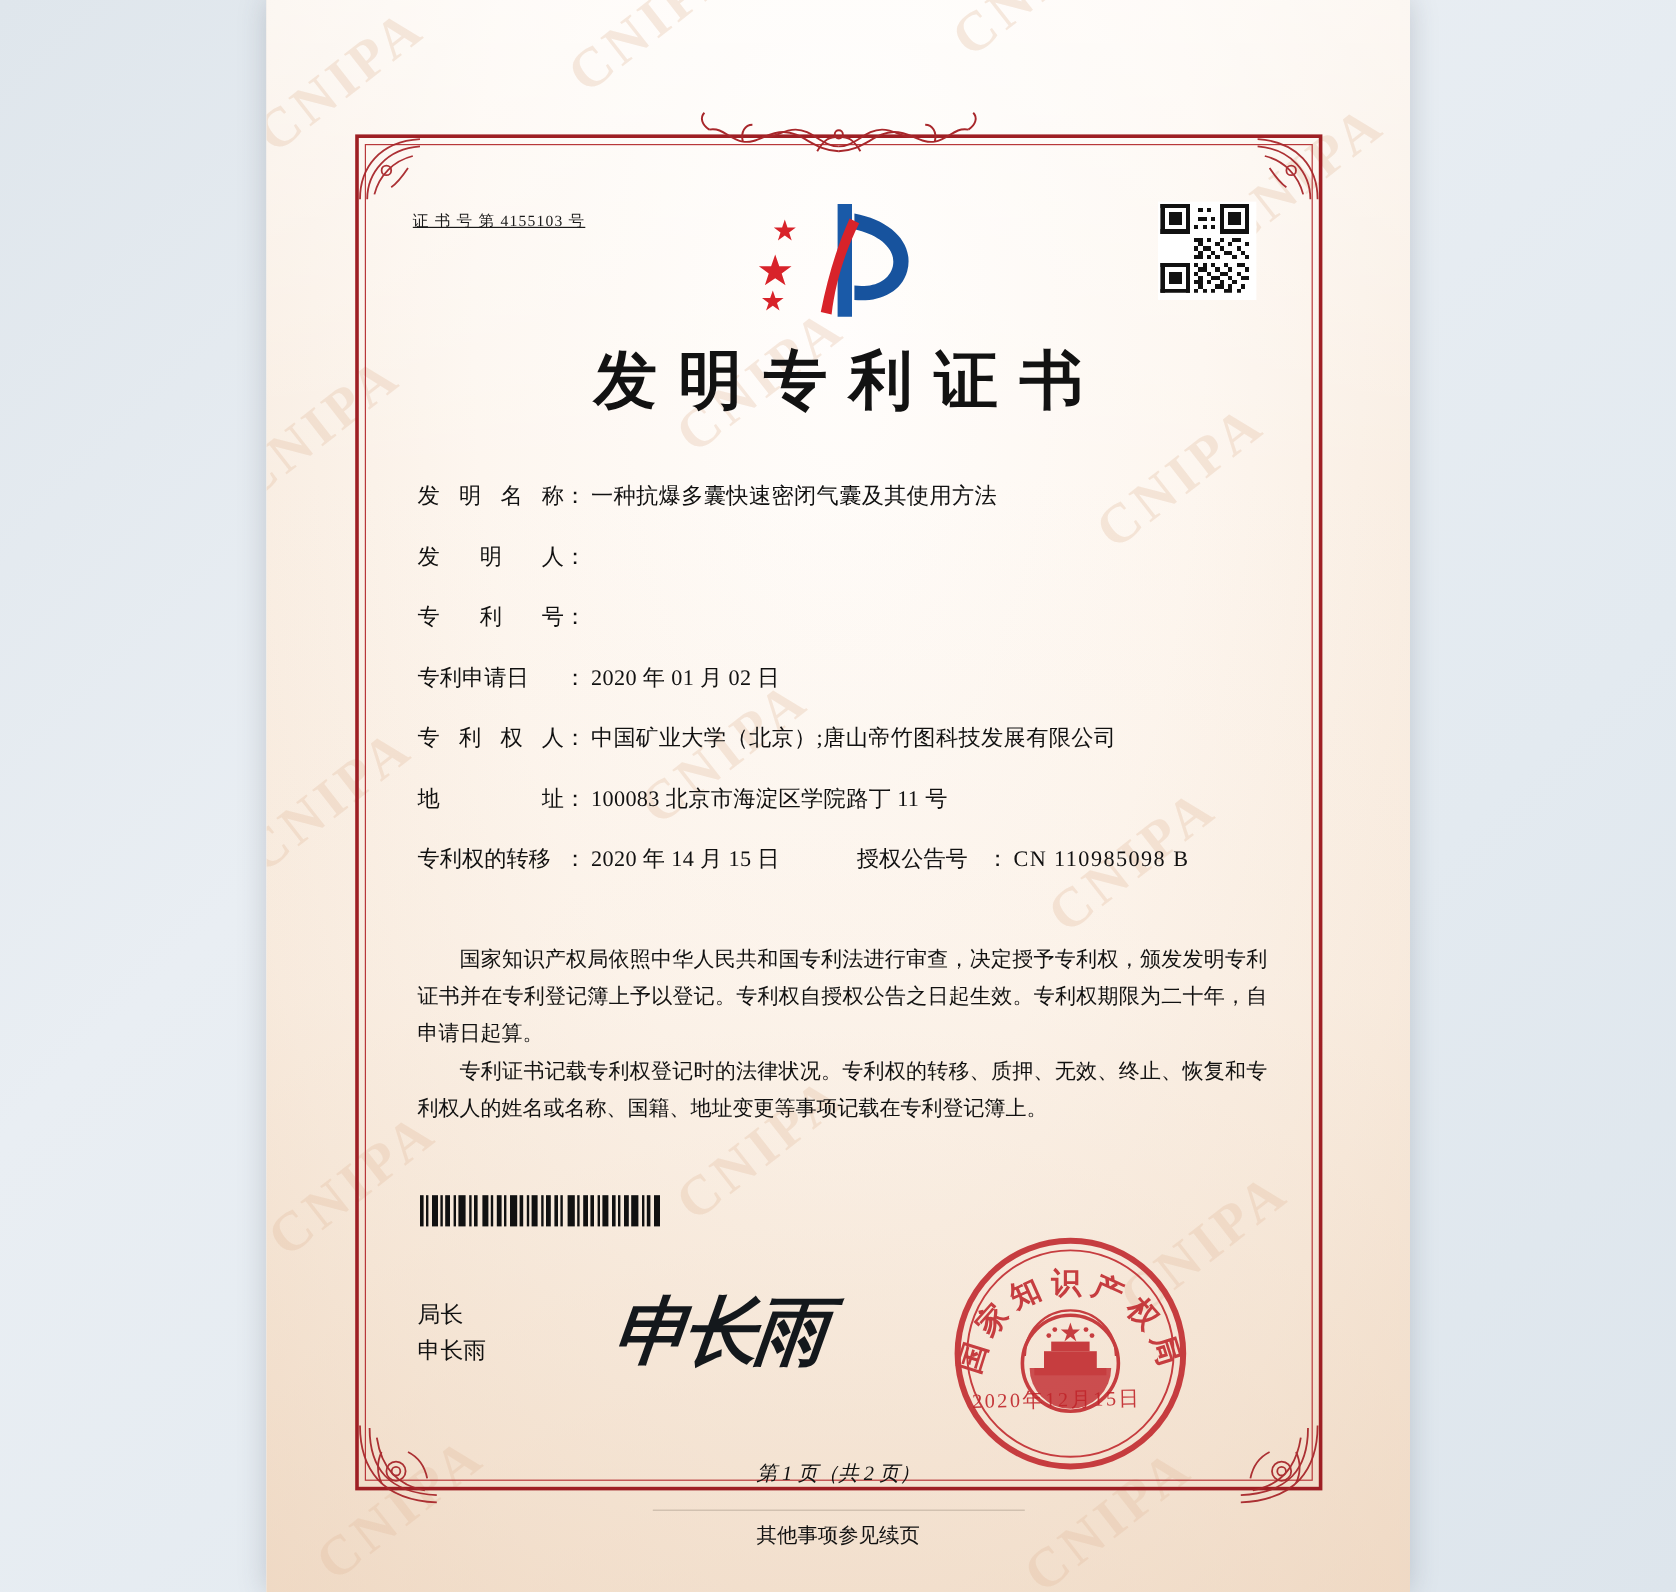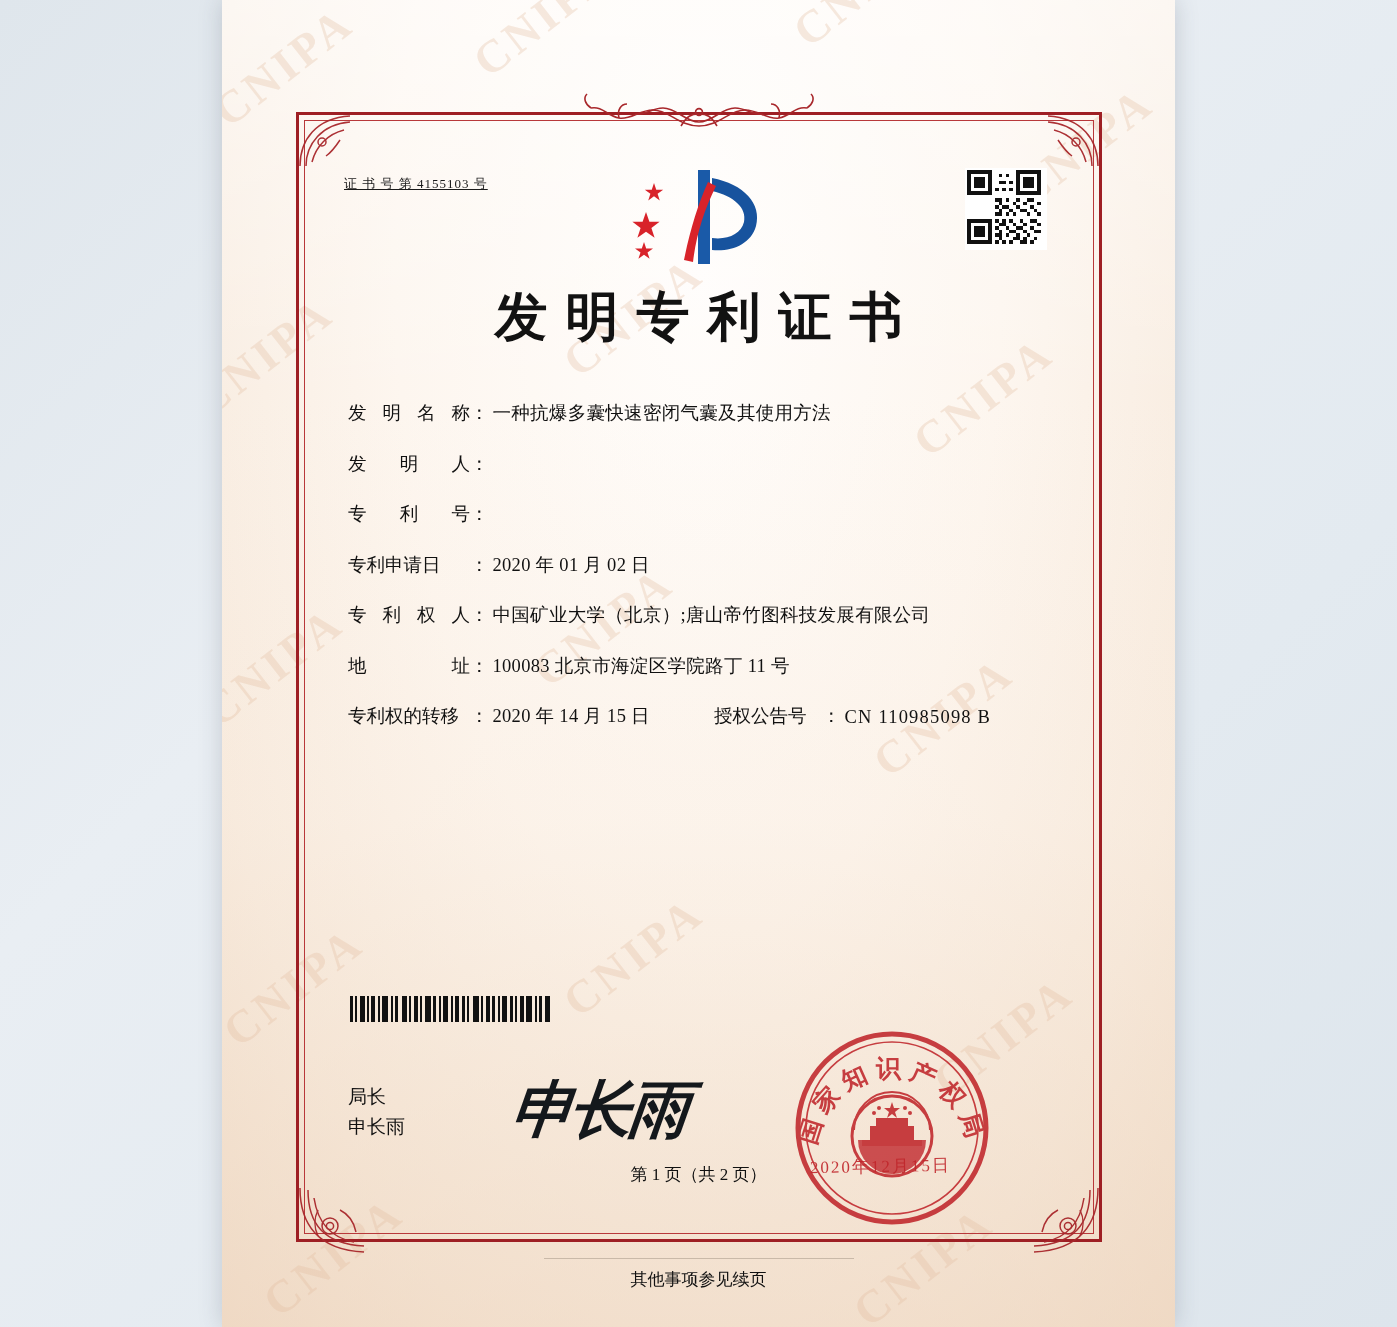--- a/index.html
+++ b/index.html
@@ -240,24 +240,25 @@
     font-size: 17px;
     color: #c0262b;
     letter-spacing: 2px;
     opacity: 0.9;
     transform: rotate(-1deg);
   }
 
   .page-no {
     position: absolute;
     left: 0; right: 0;
-    top: 1163px;
+    top: 1216px;
     text-align: center;
     font-size: 17px;
     color: #111;
+    font-style: italic;
   }
 
   .footnote {
     position: absolute;
     left: 0; right: 0;
     top: 1268px;
     text-align: center;
     font-size: 17px;
     color: #111;
   }
@@ -517,20 +518,24 @@
         <div class="f-value">2020 年 14 月 15 日</div>
       </div>
       <div class="split-right">
         <div class="f-label">授权公告号</div>
         <span class="f-colon">：</span>
         <div class="f-value mono-sp">CN 110985098 B</div>
       </div>
     </div>
   </div>
 
+  <div class="paras">
+    <p class="para">国家知识产权局依照中华人民共和国专利法进行审查，决定授予专利权，颁发发明专利证书并在专利登记簿上予以登记。专利权自授权公告之日起生效。专利权期限为二十年，自申请日起算。</p>
+    <p class="para">专利证书记载专利权登记时的法律状况。专利权的转移、质押、无效、终止、恢复和专利权人的姓名或名称、国籍、地址变更等事项记载在专利登记簿上。</p>
+  </div>
 
   <div class="barcode">
     <i style="width:3px"></i>
       <i style="width:2px;background:transparent"></i>
     <i style="width:2px"></i>
       <i style="width:3px;background:transparent"></i>
     <i style="width:5px"></i>
       <i style="width:2px;background:transparent"></i>
     <i style="width:2px"></i>
       <i style="width:2px;background:transparent"></i>

